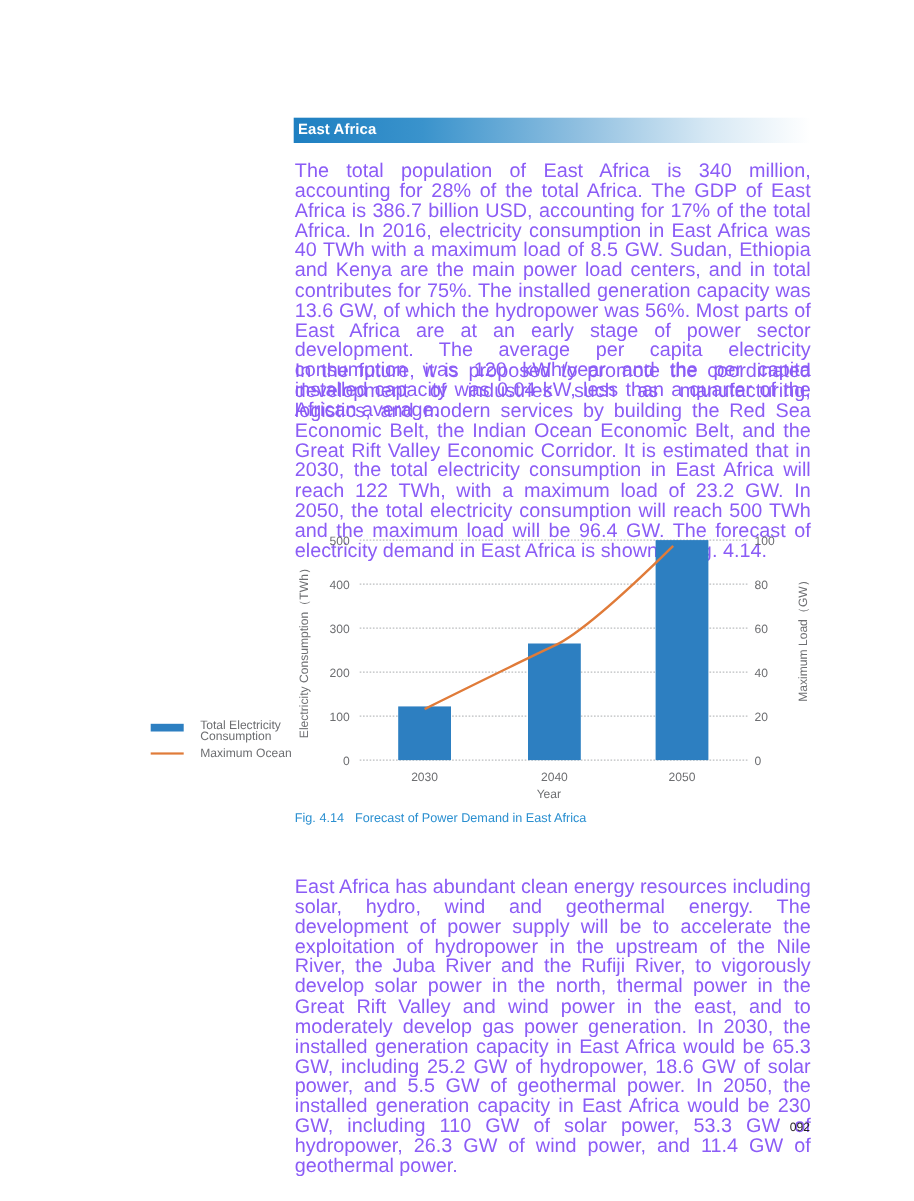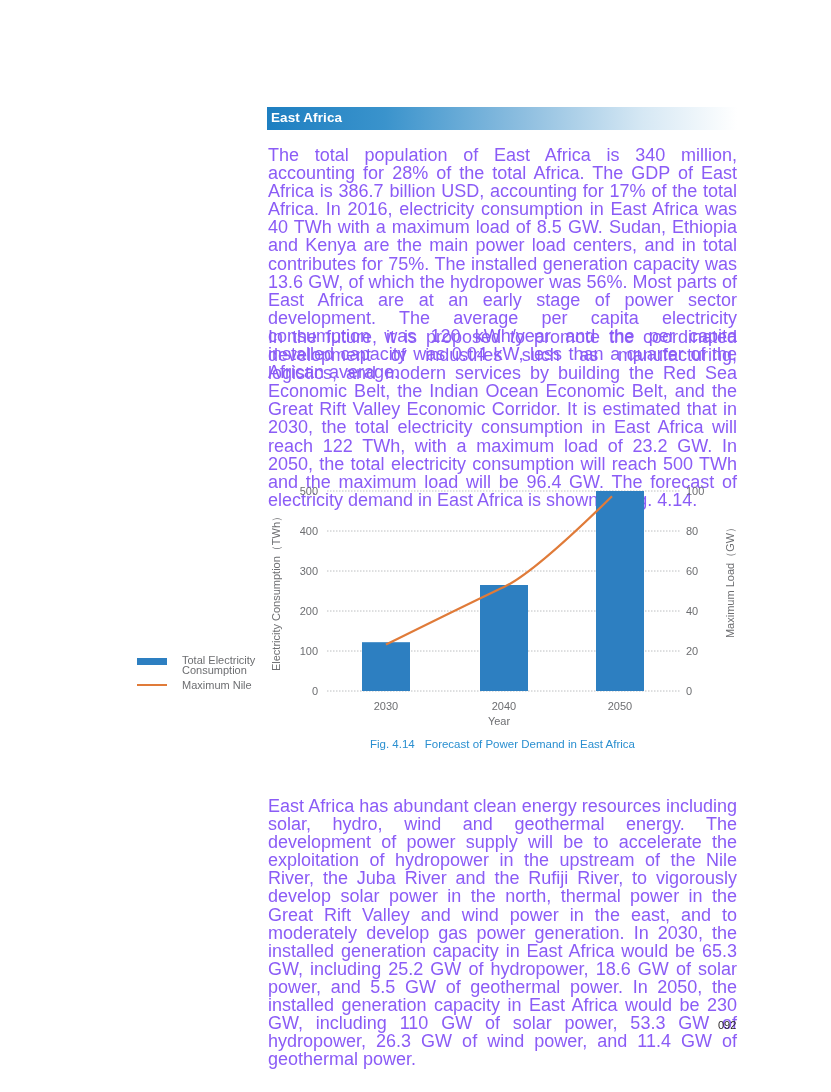--- a/index.html
+++ b/index.html
@@ -9,21 +9,21 @@
            background: linear-gradient(to right, #1e7fc1 0%, #3a93cc 25%, #8fbfe0 55%, #d6e8f4 80%, #ffffff 100%); text-align: center; }
     .section-title { position: absolute; left: 4px; top: 3px; color: #ffffff; font-weight: bold;
            font-size: 13.5px; letter-spacing: 0.1px; }
     .para { position: absolute; left: 268px; width: 469px; font-size: 18px; line-height: 18.1px;
            text-align: justify; margin: 0; color: #8b5cf6; }
     #p1 { top: 146px; }
     #p2 { top: 328px; }
     #p3 { top: 797px; }
     .chart { position: absolute; left: 130px; top: 476px; width: 640px; height: 260px; }
     .chart svg { position: absolute; left: 0; top: 0; }
-    .caption { position: absolute; left: 268px; width: 469px; top: 738px; text-align: center;
+    .caption { position: absolute; left: 268px; width: 469px; top: 738px; text-align: left;
            color: #2a8fd0; font-size: 11.5px; }
     .caption .gap { display: inline-block; width: 10px; }
     .page-num { position: absolute; left: 718px; top: 1019px; font-size: 11px; color: #231f20; text-align: center; }
     .legend { position: absolute; left: 137px; top: 655px; width: 130px; font-size: 11px; color: #6d6e71; }
     .legend-item { position: relative; height: 14px; }
     .legend-swatch-bar { position: absolute; left: 0; top: 3px; width: 30px; height: 7px; background: #2d7fc1; }
     .legend-swatch-line { position: absolute; left: 0; top: 6px; width: 30px; height: 2px; background: #e07b39; }
     .legend-label { position: absolute; left: 33px; top: 0; line-height: 10px; margin-left: 12px; }
   </style>
 </head>
@@ -36,21 +36,21 @@
 <p class="para" id="p1">The total population of East Africa is 340 million, accounting for 28% of the total Africa. The GDP of East Africa is 386.7 billion USD, accounting for 17% of the total Africa. In 2016, electricity consumption in East Africa was 40 TWh with a maximum load of 8.5 GW. Sudan, Ethiopia and Kenya are the main power load centers, and in total contributes for 75%. The installed generation capacity was 13.6 GW, of which the hydropower was 56%. Most parts of East Africa are at an early stage of power sector development. The average per capita electricity consumption was 120 kWh/year and the per capita installed capacity was 0.04 kW, less than a quarter of the African average.</p>
 <p class="para" id="p2">In the future, it is proposed to promote the coordinated development of industries such as manufacturing, logistics, and modern services by building the Red Sea Economic Belt, the Indian Ocean Economic Belt, and the Great Rift Valley Economic Corridor. It is estimated that in 2030, the total electricity consumption in East Africa will reach 122 TWh, with a maximum load of 23.2 GW. In 2050, the total electricity consumption will reach 500 TWh and the maximum load will be 96.4 GW. The forecast of electricity demand in East Africa is shown in Fig. 4.14.</p>
 
 <div class="legend">
   <div class="legend-item" style="height:23px">
     <span class="legend-swatch-bar"></span>
     <span class="legend-label" style="width:90px">Total Electricity Consumption</span>
   </div>
   <div class="legend-item">
     <span class="legend-swatch-line"></span>
-    <span class="legend-label" style="top:2px">Maximum Nile</span>
+    <span class="legend-label" style="top:2px">Maximum Ocean</span>
   </div>
 </div>
 
 <div class="chart">
   <svg id="chart-svg" width="640" height="260">
       <line x1="197" x2="550" y1="215" y2="215" stroke="#bcbec0" stroke-width="1" stroke-dasharray="1.5,1.5"></line>
       <text x="188" y="219" text-anchor="end" font-size="11" fill="#6d6e71" font-family="&quot;Liberation Sans&quot;, sans-serif">0</text>
       <line x1="197" x2="550" y1="175" y2="175" stroke="#bcbec0" stroke-width="1" stroke-dasharray="1.5,1.5"></line>
       <text x="188" y="179" text-anchor="end" font-size="11" fill="#6d6e71" font-family="&quot;Liberation Sans&quot;, sans-serif">100</text>
       <line x1="197" x2="550" y1="135" y2="135" stroke="#bcbec0" stroke-width="1" stroke-dasharray="1.5,1.5"></line>

